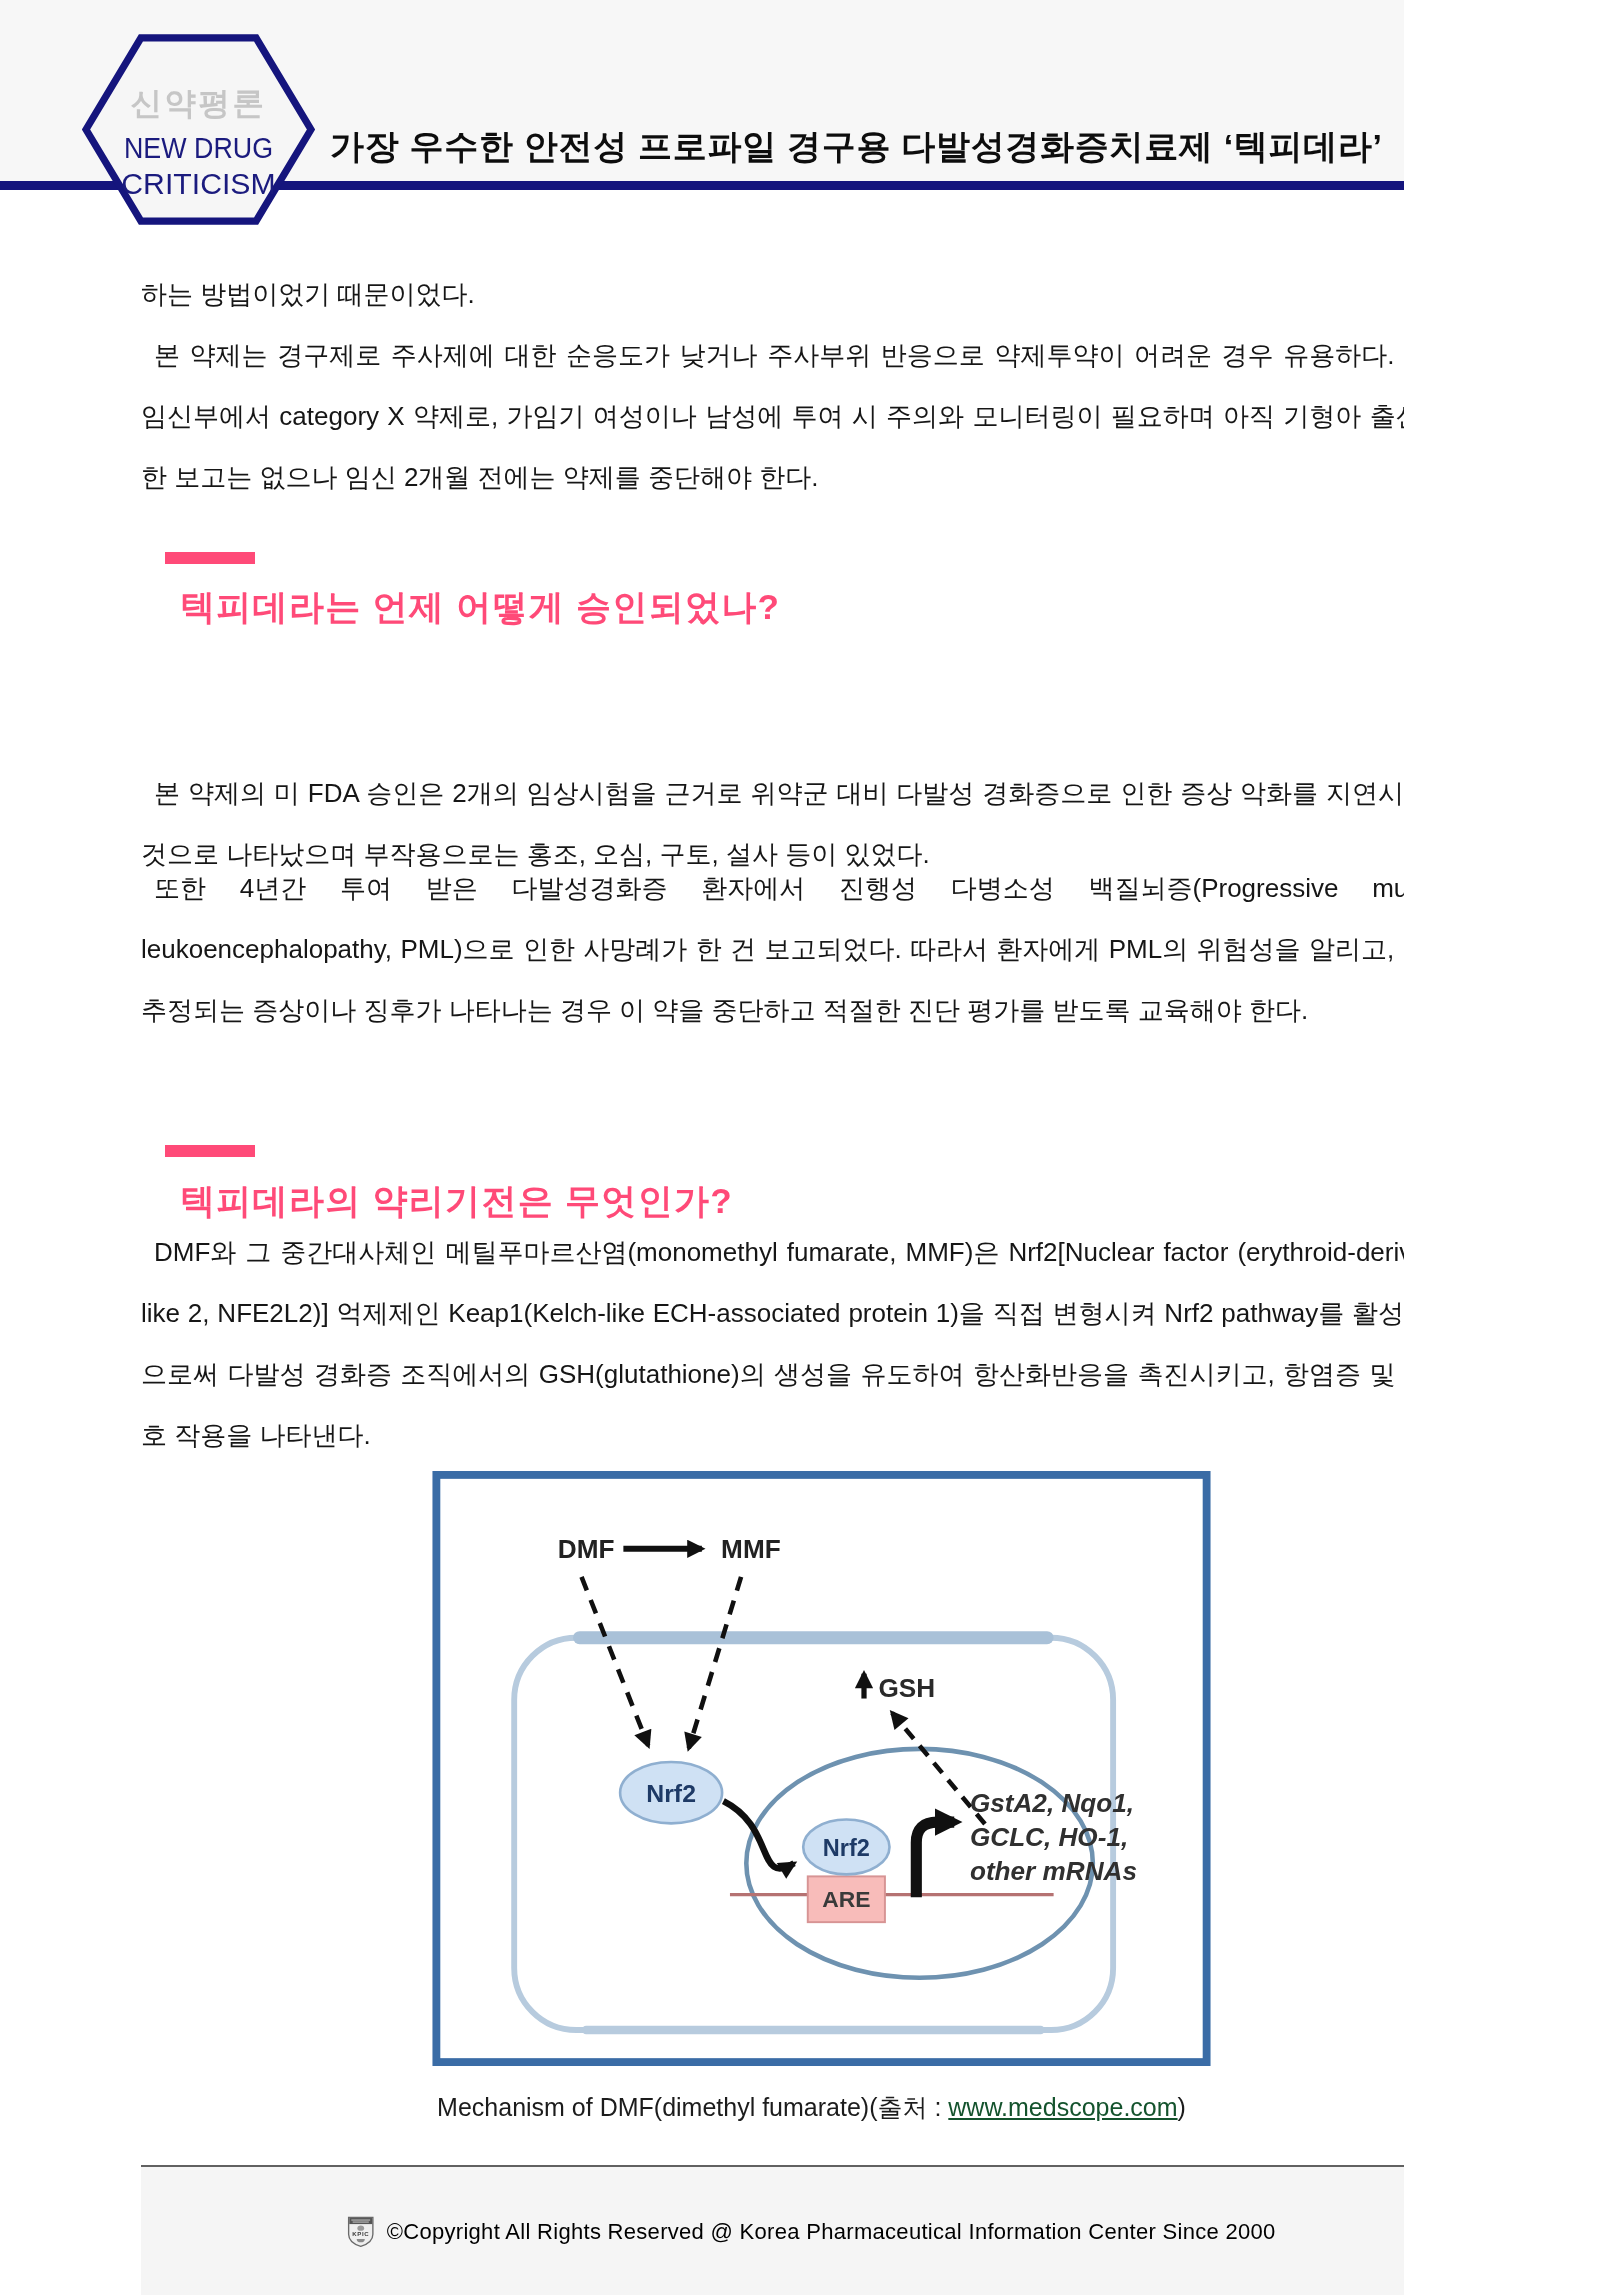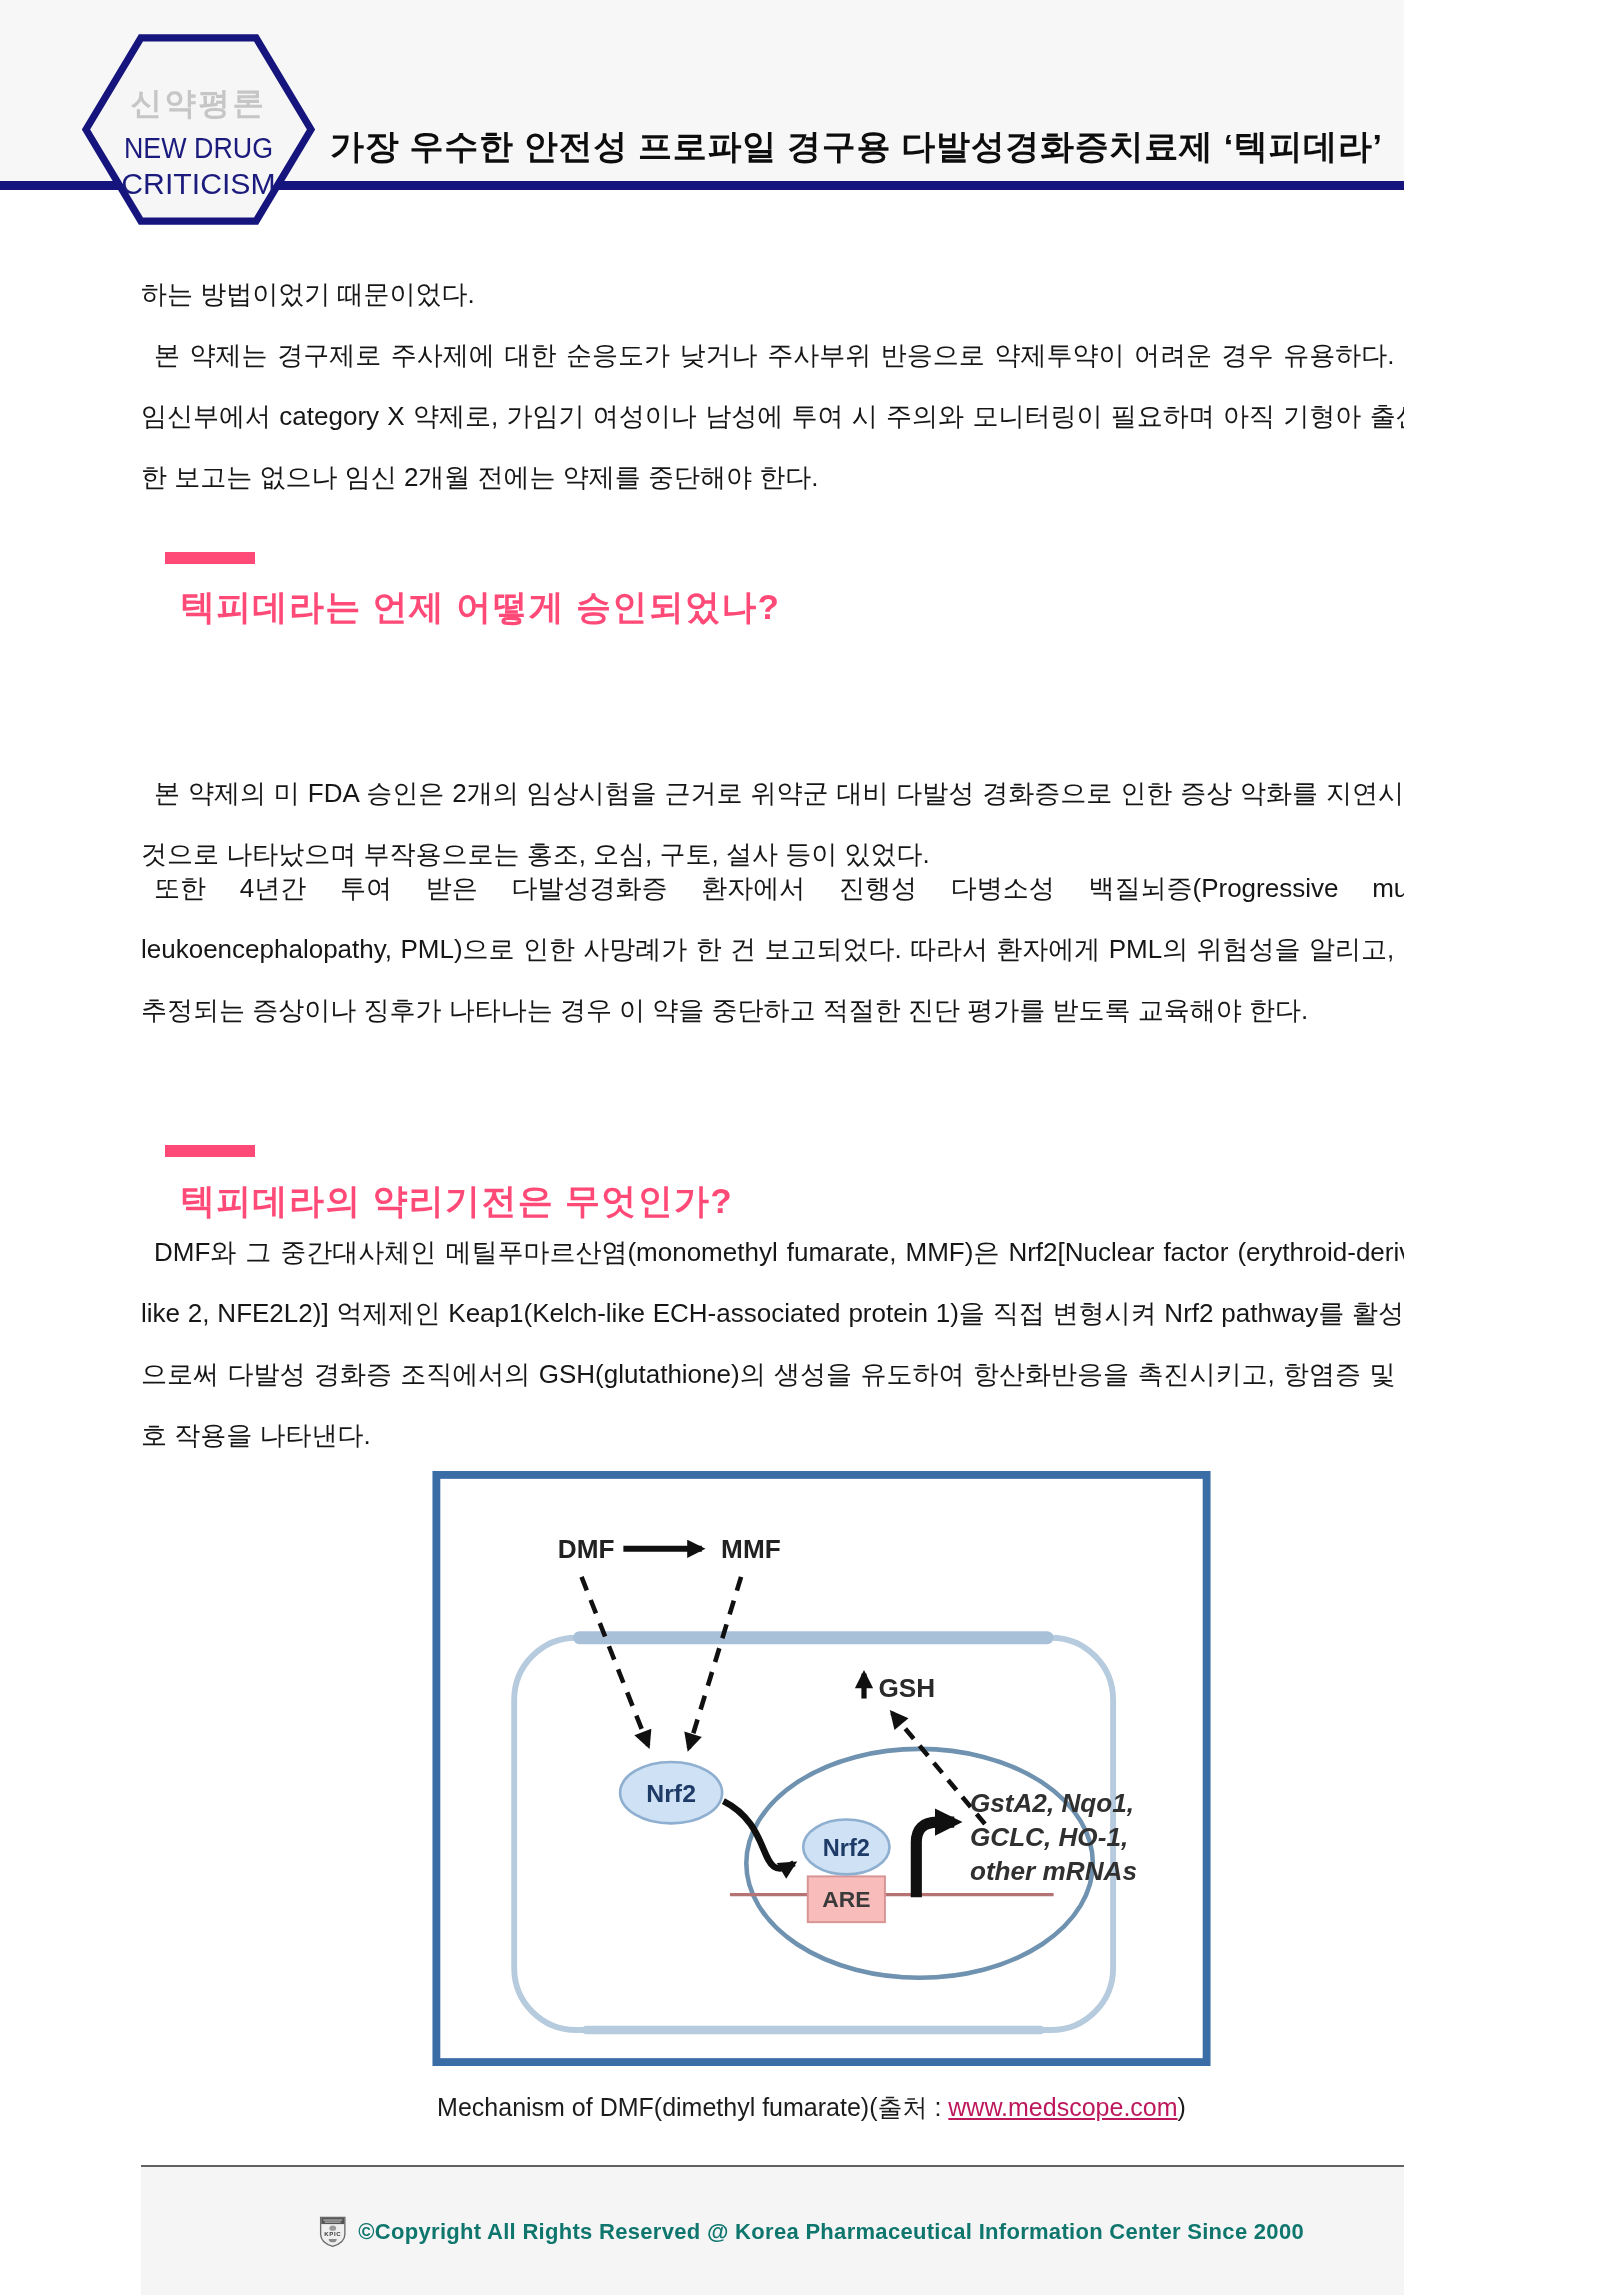--- a/index.html
+++ b/index.html
@@ -37,28 +37,28 @@
   .p5 { top:858px; }
   .bar2 { top:1145px; }
   .h2 { top:1162px; }
   .p6 { top:1222px; }
   
   .diagram-svg { position:absolute; left:432px; top:1471px; }
   .caption {
     position:absolute; left:0; top:2091px; width:1623px; text-align:center;
     font-size:25px; color:#1c1c1c;
   }
-  .caption a { color:#be185d; text-decoration:underline;text-align:right; }
+  .caption a { color:#14532d; text-decoration:underline;text-align:right; }
   
   .footer {
     position:absolute; left:141px; top:2165px; width:1341px; height:131px;
     box-sizing:border-box; background:#f5f5f5; border-top:2px solid #616161;
     display:flex; align-items:center; justify-content:center; gap:11.8px;
   }
-  .footer-text { font-size:22px; color:#0f766e; letter-spacing:0.3px;font-weight:bold; }
+  .footer-text { font-size:22px; color:#000000; letter-spacing:0.3px; }
 </style>
 </head>
 <body>
 
 <div class="page">
 
   <div class="header-bg"></div>
   <div class="header-rule"></div>
 
   <svg class="logo-svg" width="233" height="191" viewBox="0 0 356 292">

